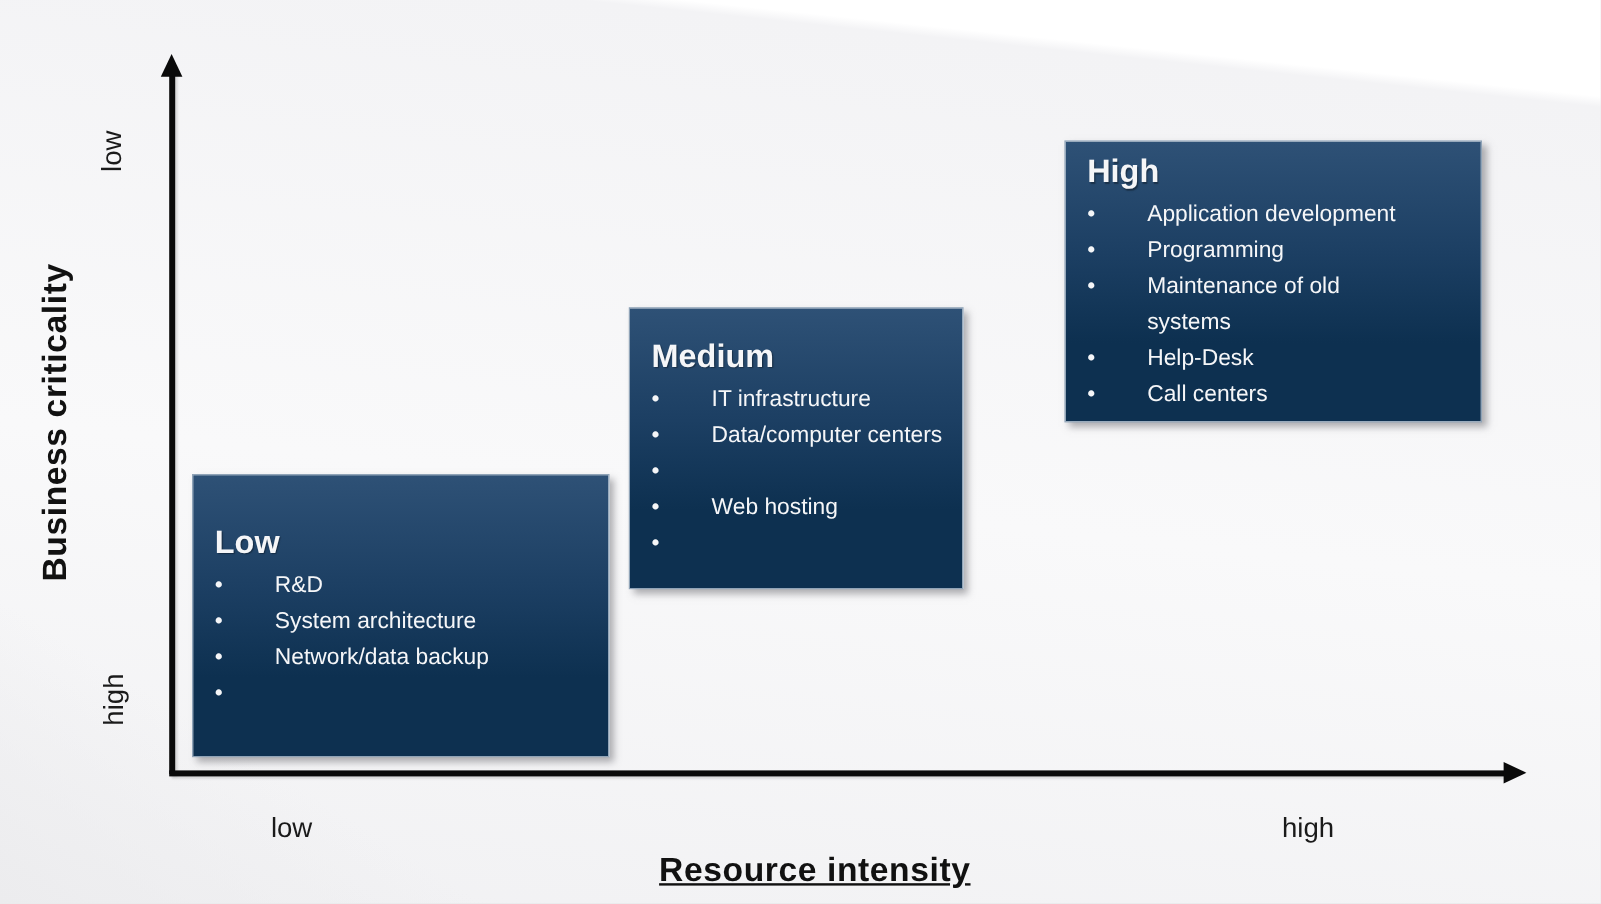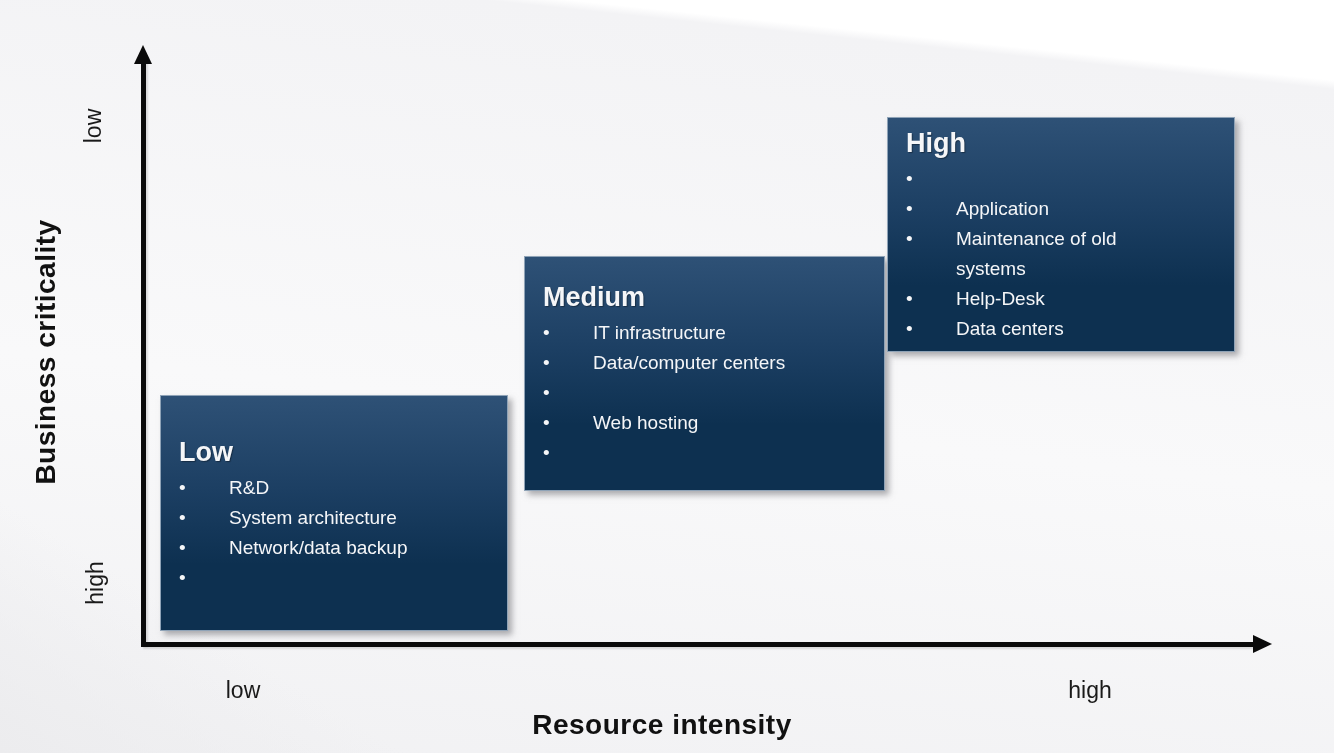--- a/index.html
+++ b/index.html
@@ -35,34 +35,34 @@
   .lbl{position:absolute;color:#1a1a1a;white-space:nowrap;}
   .rot{transform:translate(-50%,-50%) rotate(-90deg);}
   .hor{transform:translate(-50%,-50%);}
   .small-lbl{font-size:23px;}
   .axis-title{font-size:28px;font-weight:bold;letter-spacing:0.5px;color:#111;}
   .y-lbl-low{left:93px;top:126px;}
   .y-lbl-high{left:95px;top:583px;}
   .y-title{left:46px;top:352px;}
   .x-lbl-low{left:243px;top:690px;}
   .x-lbl-high{left:1090px;top:690px;}
-  .x-title{left:662px;top:725px;}
+  .x-title{left:679px;top:725px;text-decoration:underline;}
 
   
   .box{
     position:absolute;
     background:linear-gradient(180deg,#2e5176 0%,#1c3f63 40%,#0d3050 72%,#0d3050 100%);
     border:1px solid #8fa3b7;
     box-shadow:4px 4px 6px rgba(110,110,115,0.55);
     color:#f5f6f8;
     display:flex;flex-direction:column;justify-content:center;
     box-sizing:border-box;
   }
   .box-low{left:160px;top:395px;width:348px;height:236px;}
-  .box-medium{left:524px;top:256px;width:361px;height:235px;}
+  .box-medium{left:524px;top:256px;width:279px;height:235px;}
   .box-high{left:887px;top:117px;width:348px;height:235px;}
   .box-title{
     font-size:27px;font-weight:bold;line-height:36px;
     padding-left:18px;margin-bottom:3px;
     text-shadow:1px 1px 1px rgba(0,0,0,0.35);
   }
   .box ul{list-style:none;margin:0;padding:0 8px 0 18px;}
   .box li{display:flex;font-size:19px;line-height:30px;}
   .box li .dot{width:50px;flex:0 0 50px;}
   .box li .itm{white-space:pre-line;}
@@ -127,34 +127,35 @@
           <span class="dot">•</span>
         </li>
     </ul>
   </div>
 
   <div class="box box-high">
     <div class="box-title">High</div>
     <ul>
       <li>
           <span class="dot">•</span>
+          <span class="itm">Application development</span>
         </li>
       <li>
           <span class="dot">•</span>
-          <span class="itm">Application</span>
+          <span class="itm">Programming</span>
         </li>
       <li>
           <span class="dot">•</span>
           <span class="itm">Maintenance of old
 systems</span>
         </li>
       <li>
           <span class="dot">•</span>
           <span class="itm">Help-Desk</span>
         </li>
       <li>
           <span class="dot">•</span>
-          <span class="itm">Data centers</span>
+          <span class="itm">Call centers</span>
         </li>
     </ul>
   </div>
 
 </div>
 
 </body></html>

